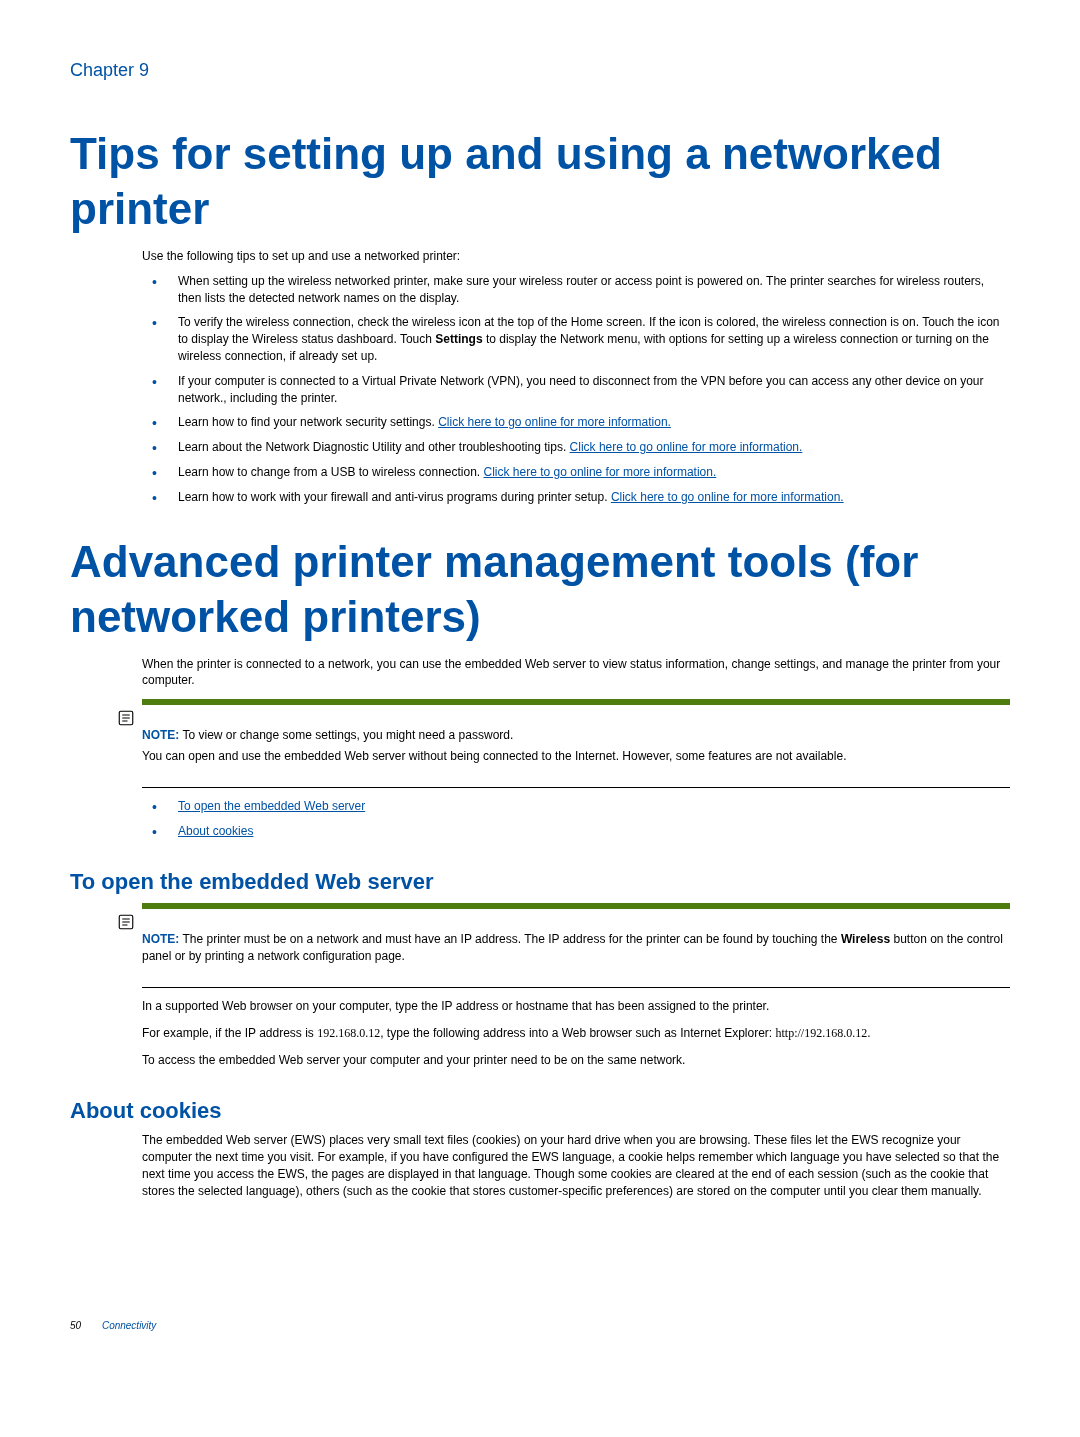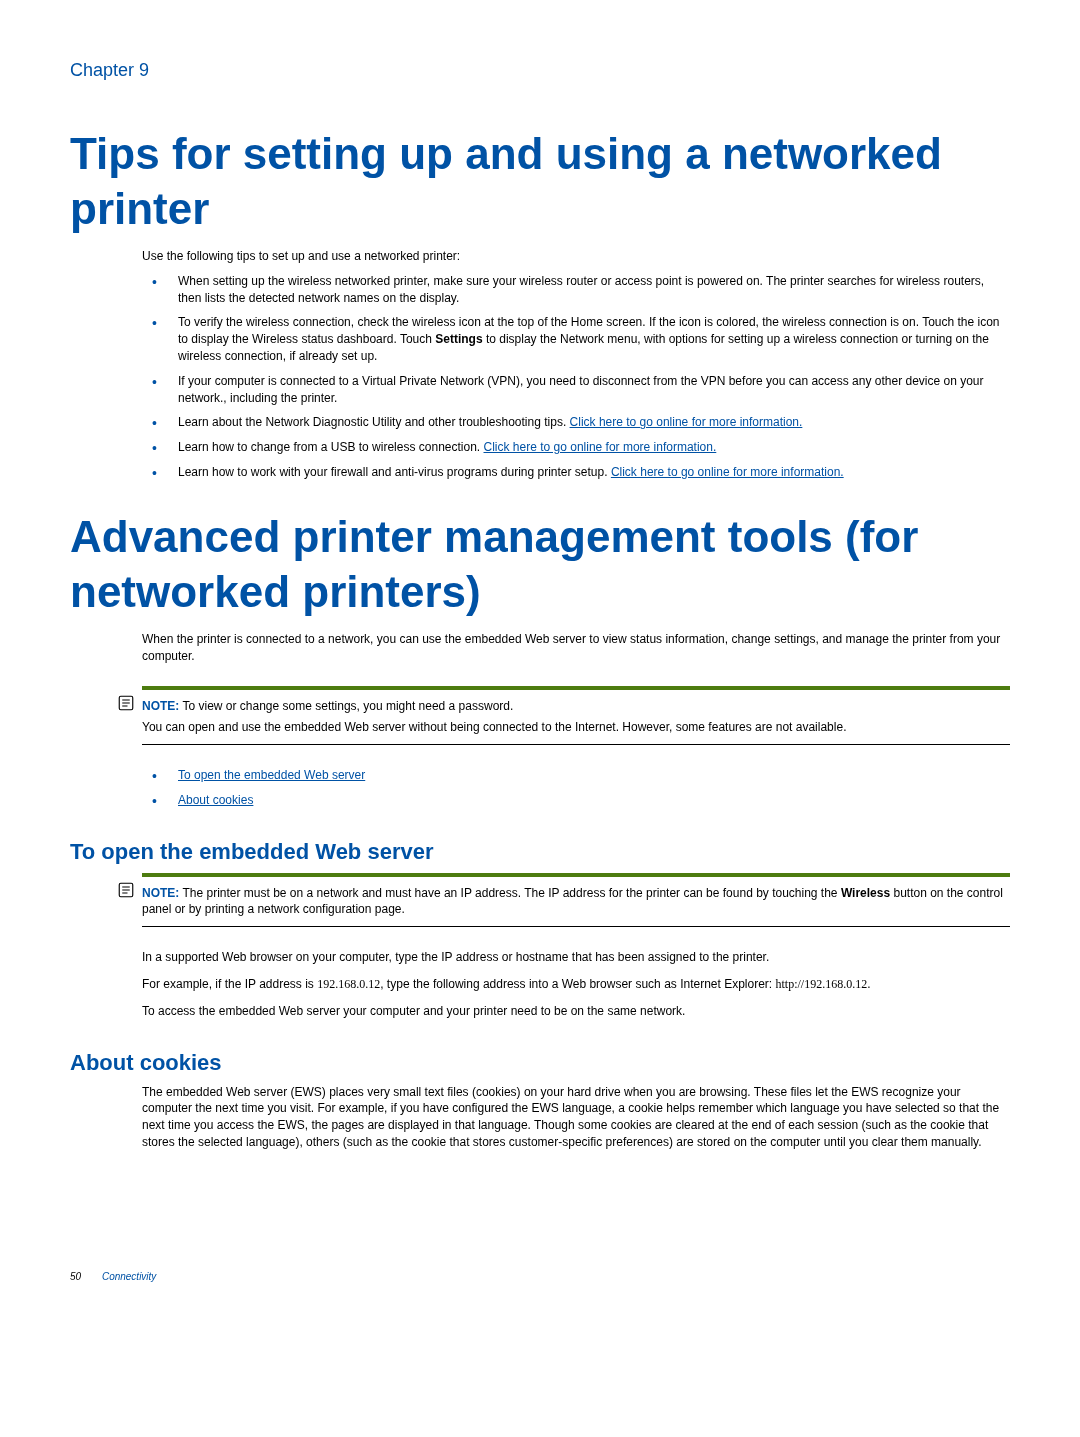--- a/index.html
+++ b/index.html
@@ -54,24 +54,24 @@
     text-decoration: underline;
     cursor: pointer;
   }
   h2.sub {
     color: #0052a5;
     font-size: 22px;
     font-weight: bold;
     margin: 30px 0 8px 0;
   }
   .note-box {
-    border-top: 4px solid #4d7c0f;
+    border-top: 6px solid #4d7c0f;
     border-bottom: 1px solid #000;
-    padding: 4px 0;
-    margin: 22px 0;
+    padding: 18px 0;
+    margin: 10px 0;
     position: relative;
   }
   .note-icon {
     position: absolute;
     left: -25px;
     top: 4px;
     width: 18px;
     height: 18px;
   }
   .note-label {
@@ -100,20 +100,21 @@
   <div class="chapter">Chapter 9</div>
 
   <h1 class="main">Tips for setting up and using a networked printer</h1>
 
   <div class="body-block">
     <div>Use the following tips to set up and use a networked printer:</div>
     <ul class="bullets">
       <li><span>When setting up the wireless networked printer, make sure your wireless router or access point is powered on. The printer searches for wireless routers, then lists the detected network names on the display.</span></li>
       <li><span>To verify the wireless connection, check the wireless icon at the top of the Home screen. If the icon is colored, the wireless connection is on. Touch the icon to display the Wireless status dashboard. Touch </span><strong>Settings</strong><span> to display the Network menu, with options for setting up a wireless connection or turning on the wireless connection, if already set up.</span></li>
       <li><span>If your computer is connected to a Virtual Private Network (VPN), you need to disconnect from the VPN before you can access any other device on your network., including the printer.</span></li>
+      <li><span>Learn how to find your network security settings. </span><span class="link">Click here to go online for more information.</span></li>
       <li><span>Learn about the Network Diagnostic Utility and other troubleshooting tips. </span><span class="link">Click here to go online for more information.</span></li>
       <li><span>Learn how to change from a USB to wireless connection. </span><span class="link">Click here to go online for more information.</span></li>
       <li><span>Learn how to work with your firewall and anti-virus programs during printer setup. </span><span class="link">Click here to go online for more information.</span></li>
     </ul>
   </div>
 
   <h1 class="main">Advanced printer management tools (for networked printers)</h1>
 
   <div class="body-block">
     <div style="margin-bottom:10px;">When the printer is connected to a network, you can use the embedded Web server to view status information, change settings, and manage the printer from your computer.</div>

